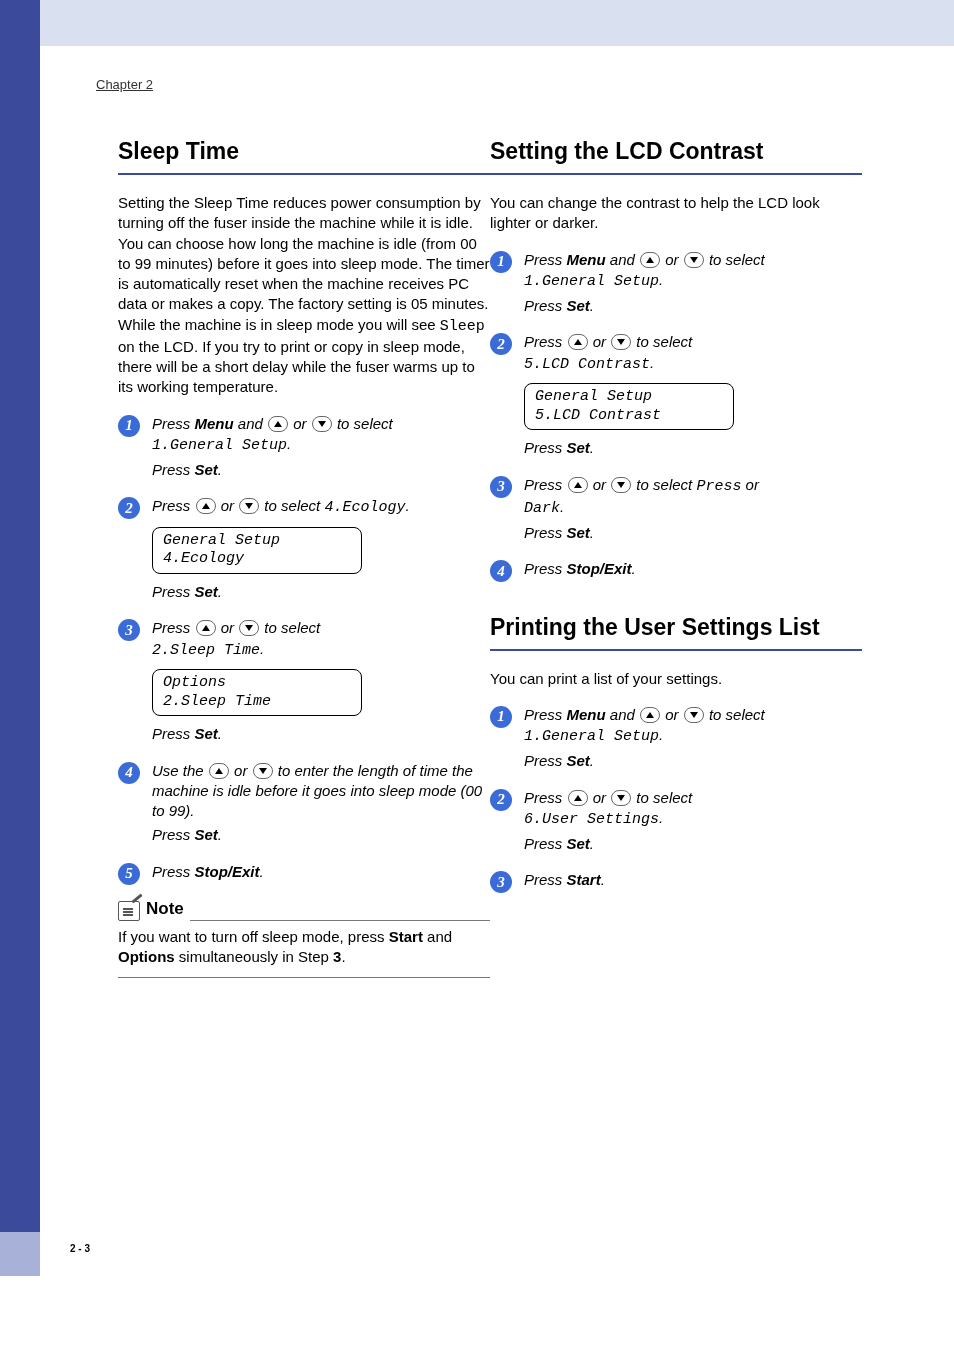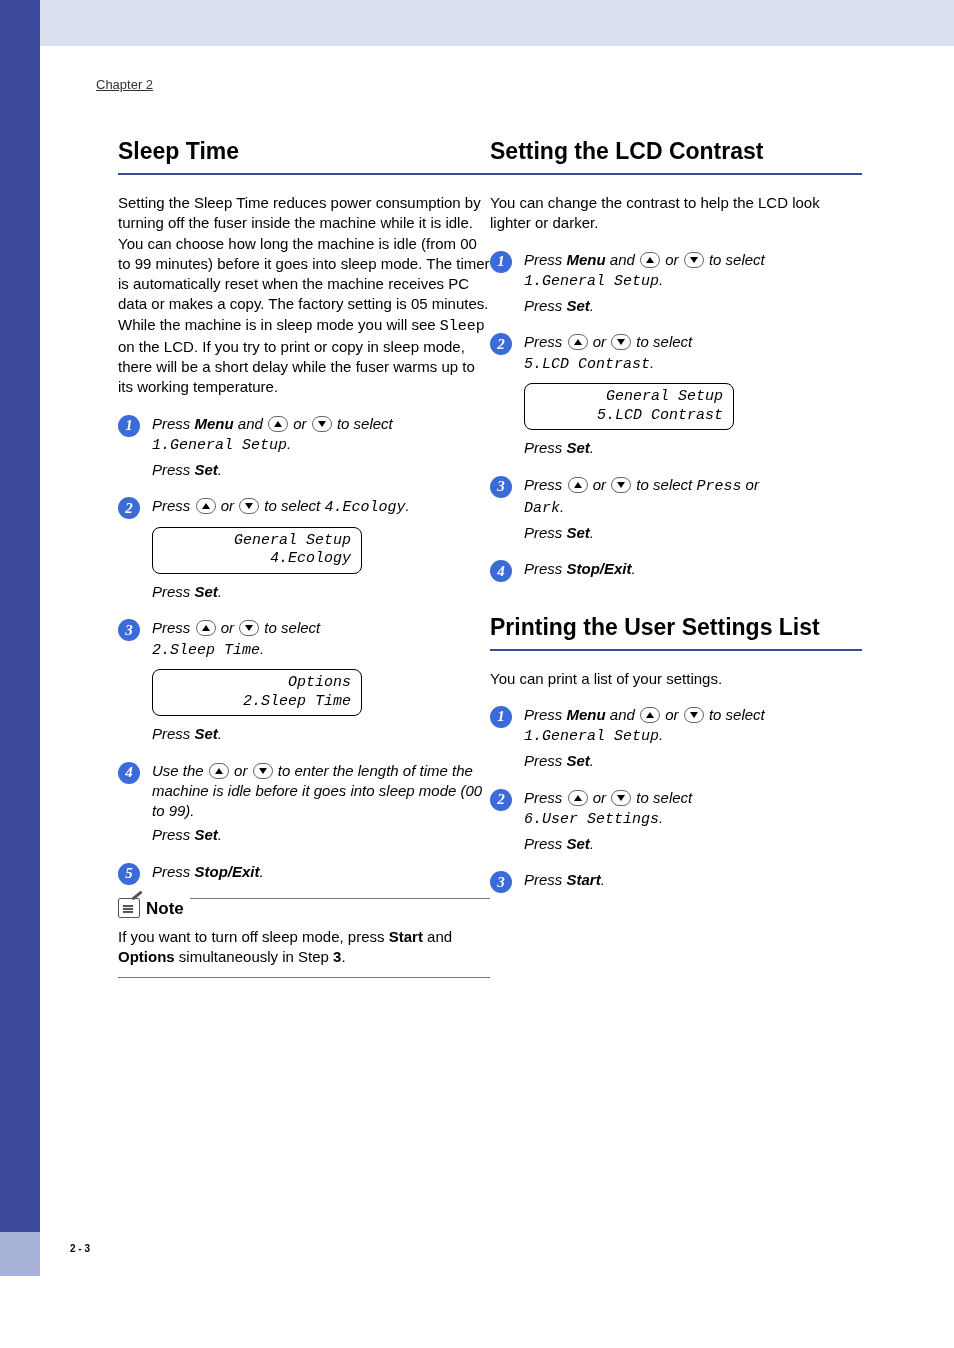--- a/index.html
+++ b/index.html
@@ -124,25 +124,24 @@
   .lcd {
     border: 1.5px solid #000;
     border-radius: 8px;
     padding: 4px 10px;
     margin: 8px 0 8px 0;
     width: 210px;
     font-family: 'Courier New', Courier, monospace;
     font-size: 15px;
     line-height: 1.25;
     white-space: pre;
-    text-align: right;
   }
   .note-header {
     display: flex;
-    align-items: flex-start;
+    align-items: flex-end;
     gap: 6px;
     margin-top: 12px;
     margin-bottom: 6px;
   }
   .note-header .label {
     font-weight: bold;
     font-size: 17px;
   }
   .note-header .rule {
     flex: 1;

